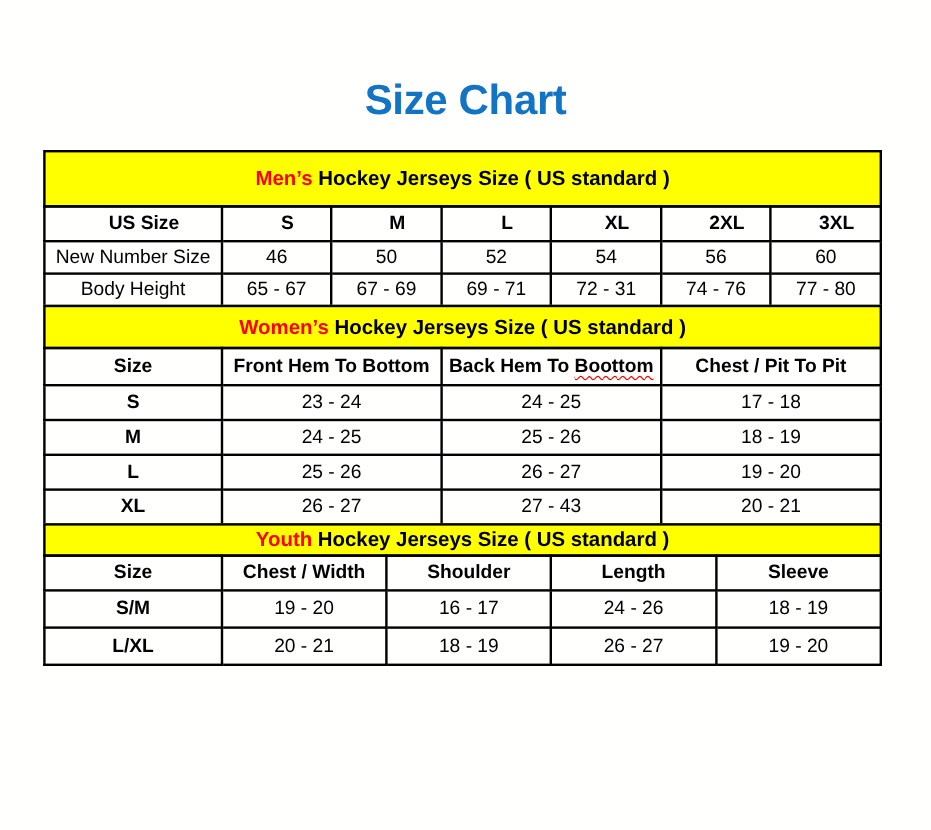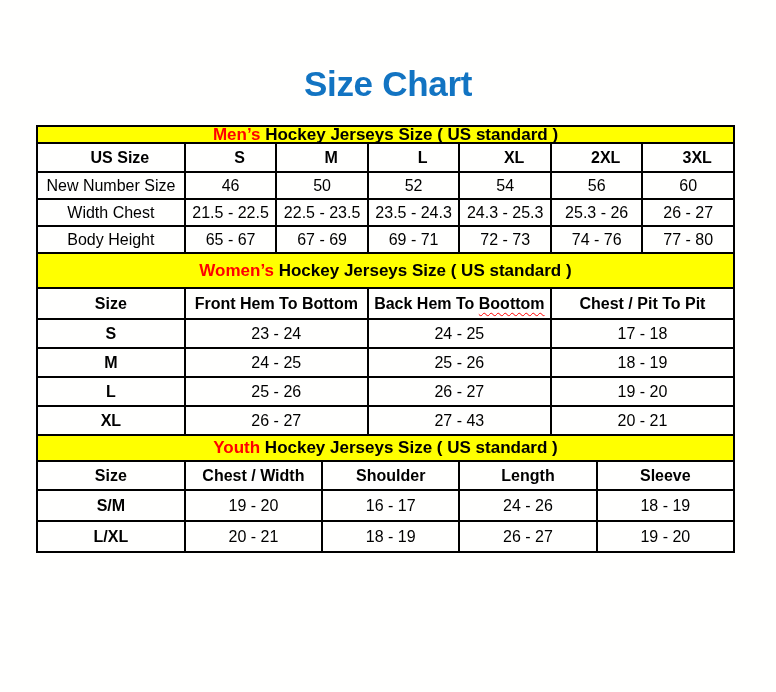--- a/index.html
+++ b/index.html
@@ -21,21 +21,21 @@
     position:absolute;left:36px;top:125px;width:699px;
   }
   .section + .section{margin-top:-2px;}
   .band{
     box-sizing:border-box;
     border:2px solid #000;
     background:var(--band-yellow,#FFFF00);
     display:flex;align-items:center;justify-content:center;
     font-size:17px;font-weight:bold;
   }
-  .mens   .band{height:19px;align-items:center;}
+  .mens   .band{height:48px;align-items:center;}
   .womens .band{height:37px;}
   .youth  .band{height:28px;}
   .band-hl{color:var(--accent-red,#FF0000);}
   .section table{
     width:100%;
     border-collapse:collapse;
     table-layout:fixed;
     margin-top:-2px;
   }
   th,td{
@@ -98,34 +98,25 @@
             <tr>
               <td class="row-label">New Number Size</td>
               <td class="cell">46</td>
               <td class="cell">50</td>
               <td class="cell">52</td>
               <td class="cell">54</td>
               <td class="cell">56</td>
               <td class="cell">60</td>
             </tr>
             <tr>
-              <td class="row-label">Width Chest</td>
-              <td class="cell">21.5 - 22.5</td>
-              <td class="cell">22.5 - 23.5</td>
-              <td class="cell">23.5 - 24.3</td>
-              <td class="cell">24.3 - 25.3</td>
-              <td class="cell">25.3 - 26</td>
-              <td class="cell">26 - 27</td>
-            </tr>
-            <tr>
               <td class="row-label">Body Height</td>
               <td class="cell">65 - 67</td>
               <td class="cell">67 - 69</td>
               <td class="cell">69 - 71</td>
-              <td class="cell">72 - 73</td>
+              <td class="cell">72 - 31</td>
               <td class="cell">74 - 76</td>
               <td class="cell">77 - 80</td>
             </tr>
           </tbody>
         </table>
       </div>
       <div class="section womens">
         <div class="band">
           <span class="band-text"><span class="band-hl">Women’s</span> Hockey Jerseys Size ( US standard )</span>
         </div>

